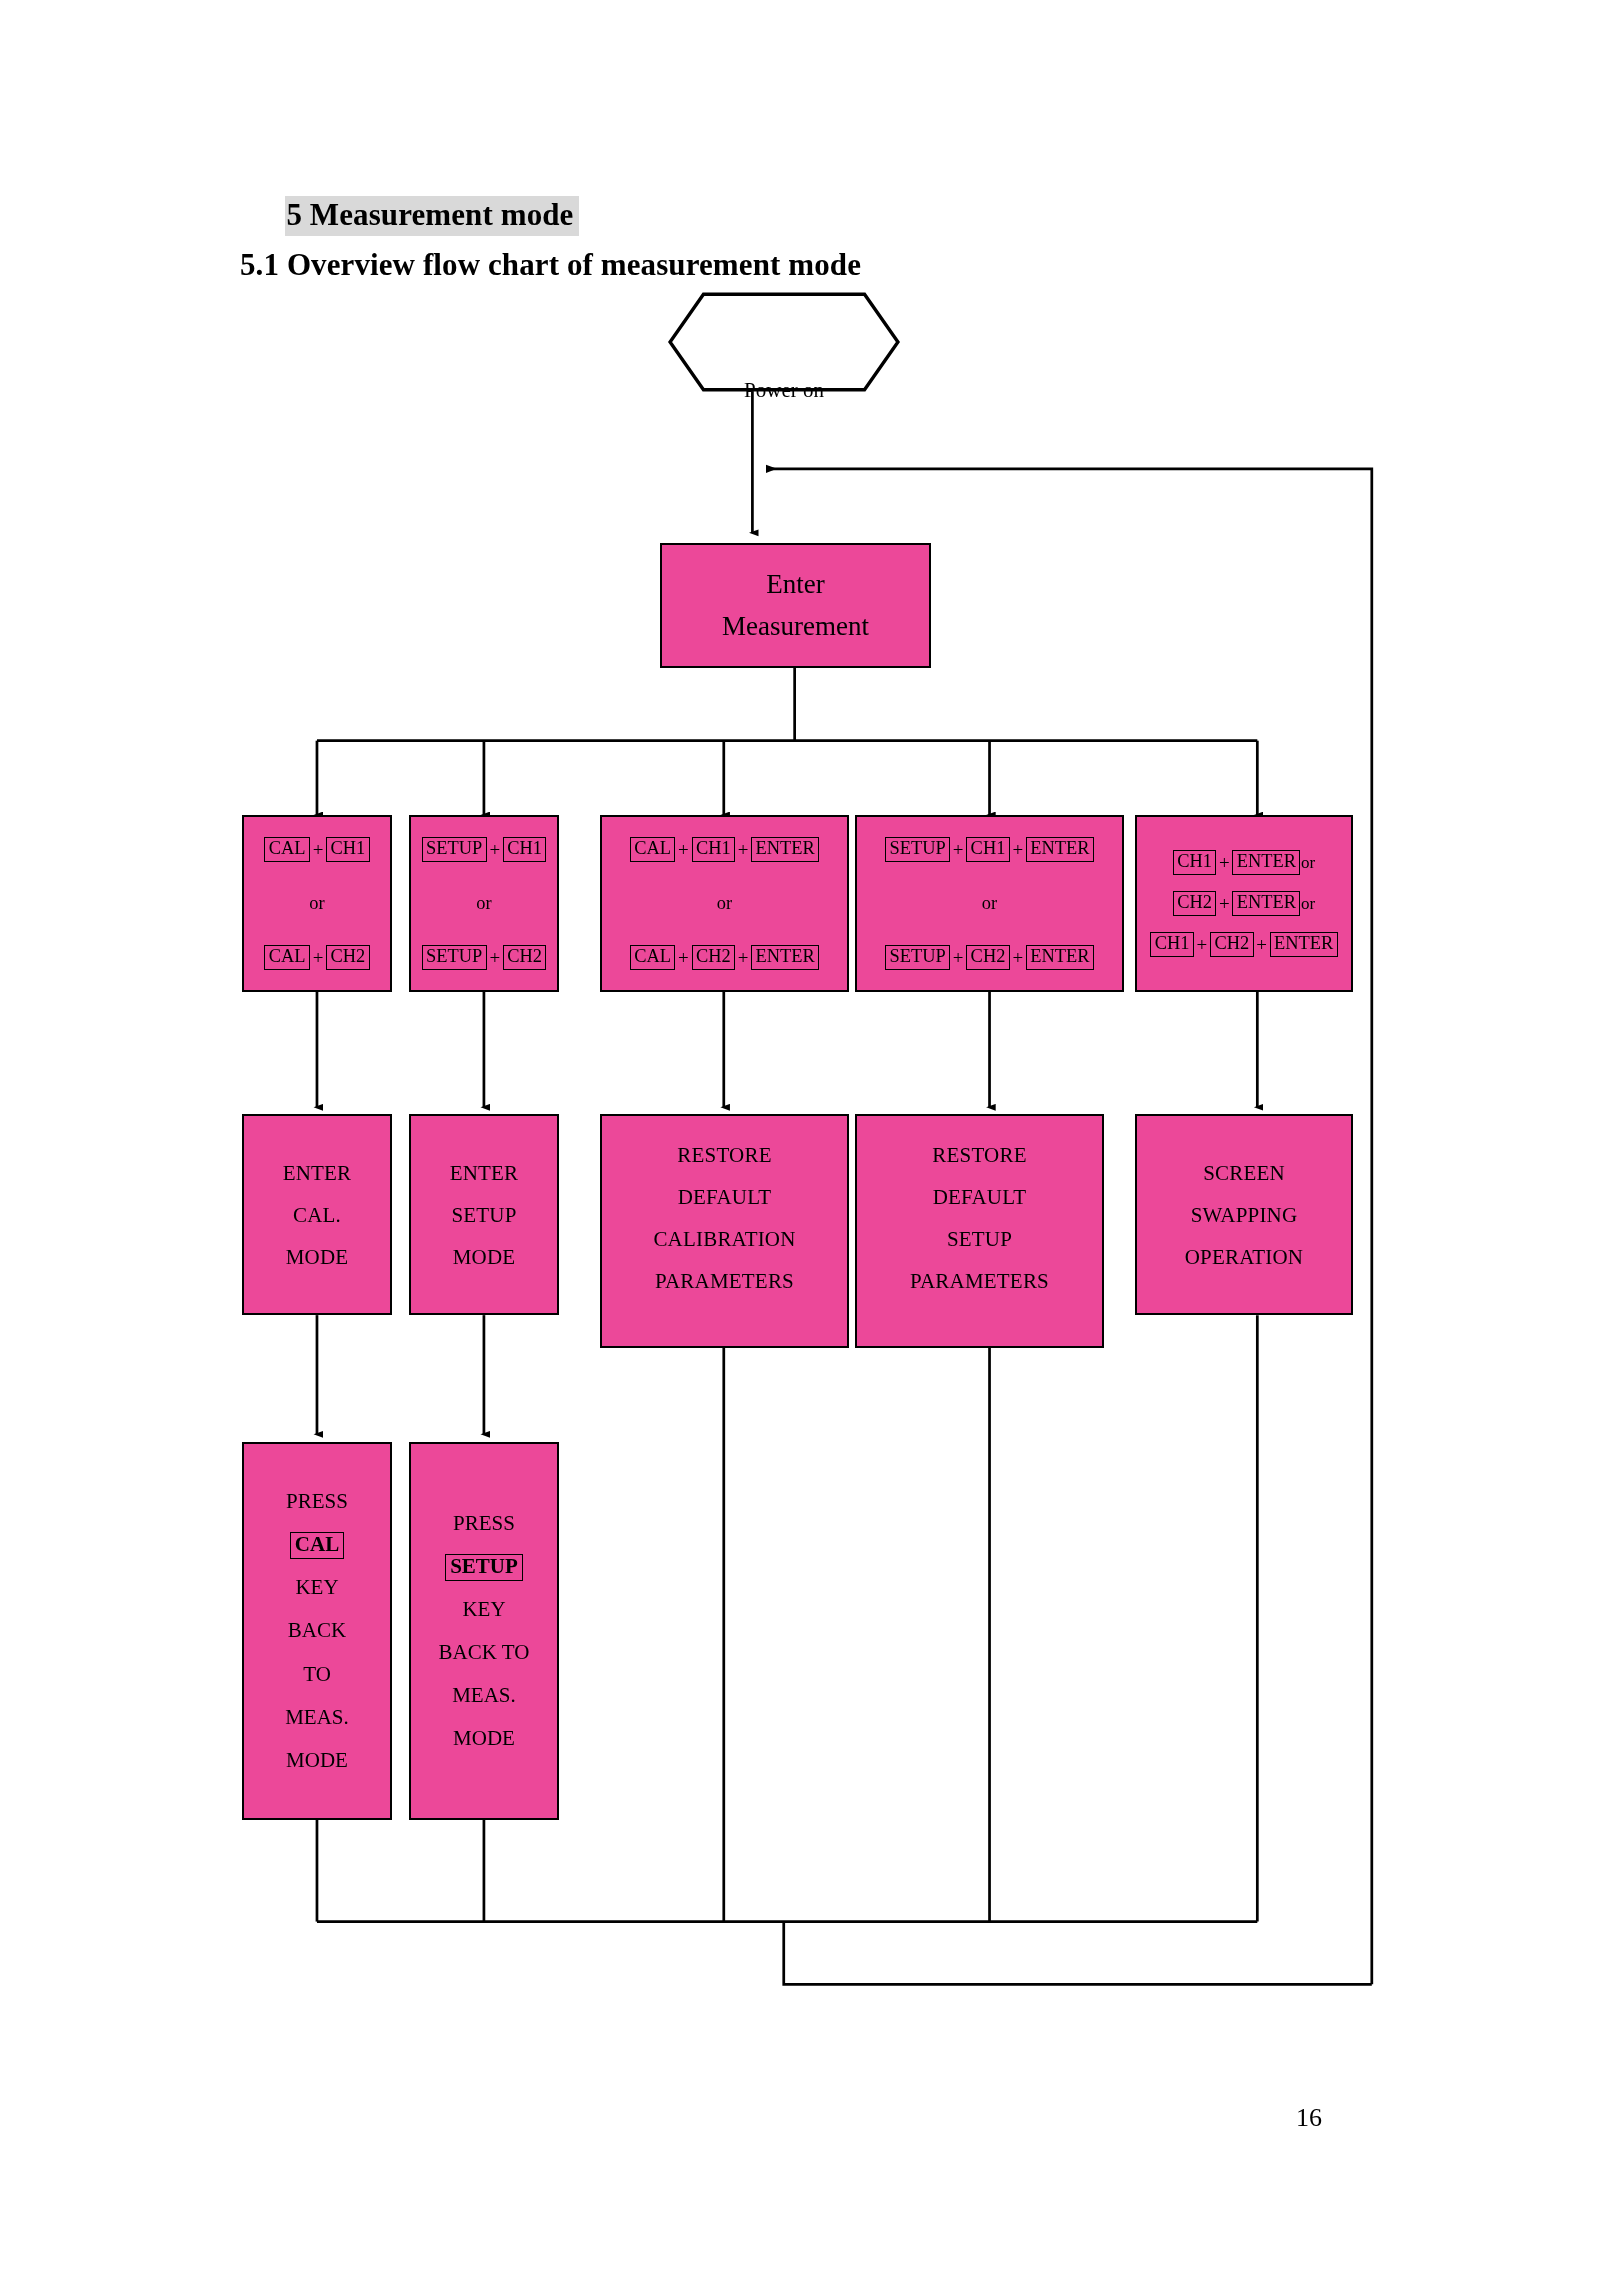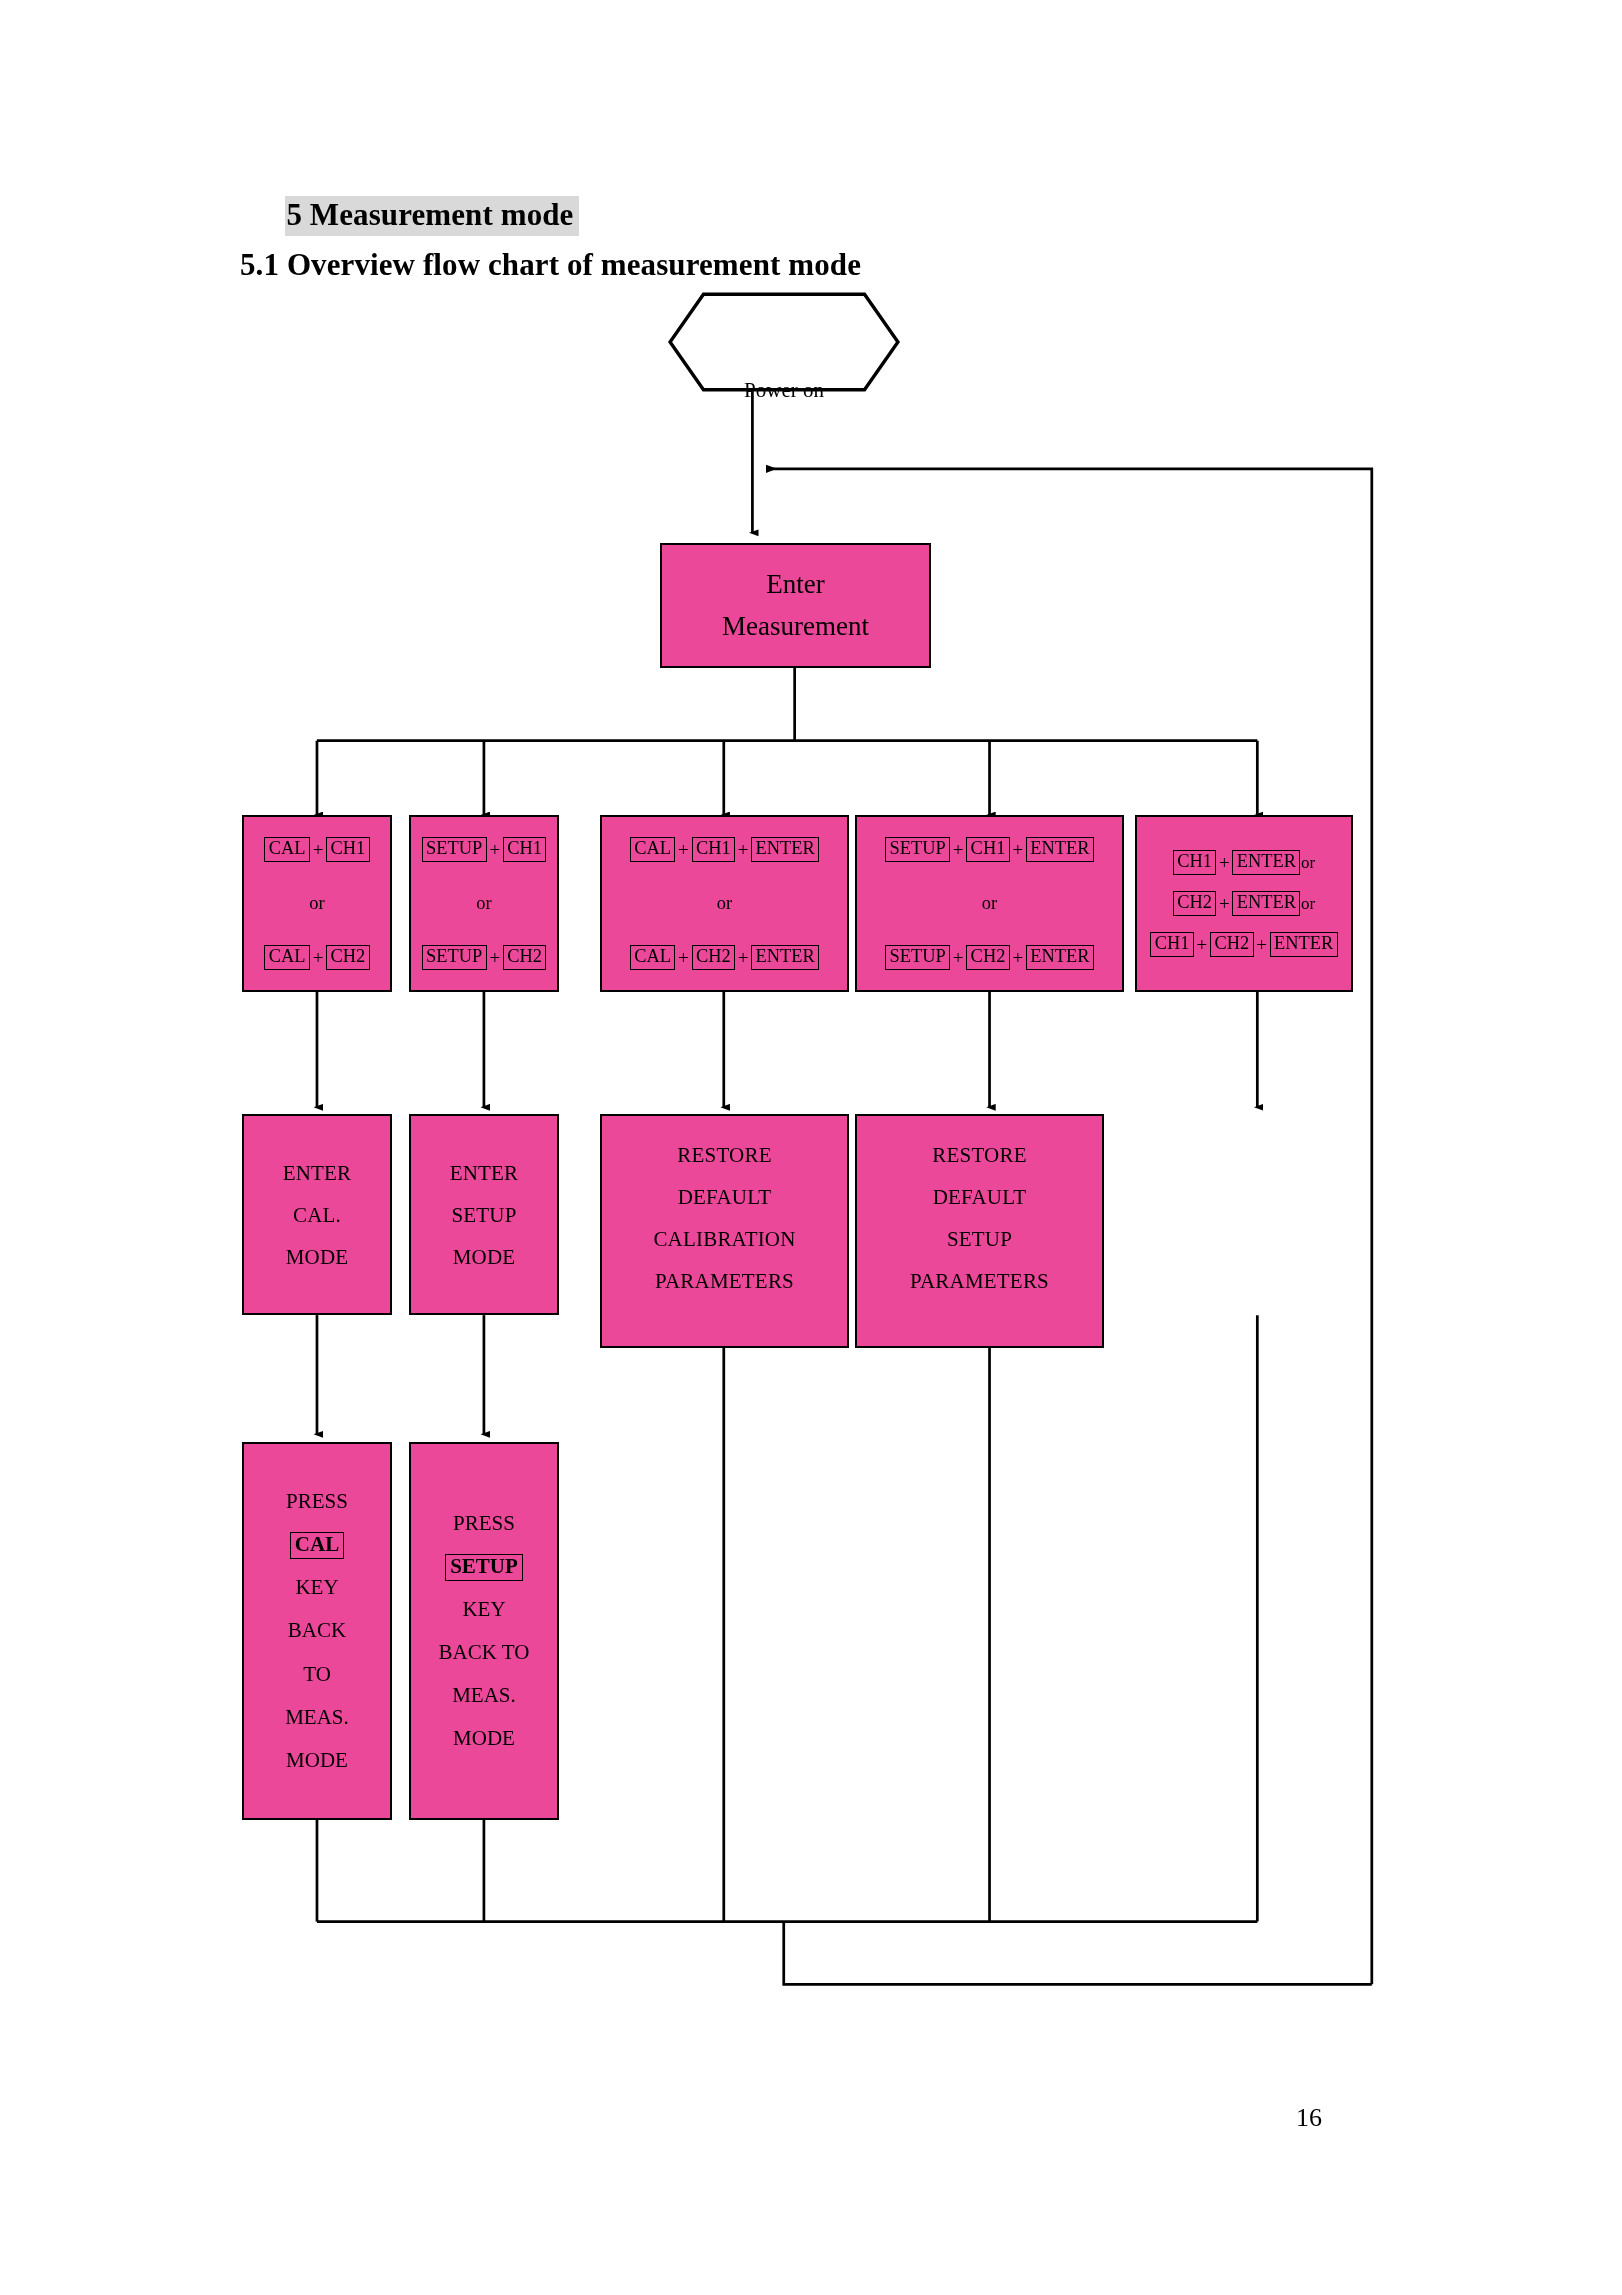--- a/index.html
+++ b/index.html
@@ -246,20 +246,25 @@
     <div>PARAMETERS</div>
   </div>
 
   <div class="box resbox" style="left:855px;top:1114px;width:249px;height:234px;justify-content:flex-start;padding-top:17.7px;">
     <div>RESTORE</div>
     <div>DEFAULT</div>
     <div>SETUP</div>
     <div>PARAMETERS</div>
   </div>
 
+  <div class="box resbox" style="left:1135px;top:1114px;width:218px;height:201px;">
+    <div>SCREEN</div>
+    <div>SWAPPING</div>
+    <div>OPERATION</div>
+  </div>
 
   <div class="box pressbox" style="left:242px;top:1442px;width:150px;height:378px;">
     <div>PRESS</div>
     <div><span class="capstrong">CAL</span></div>
     <div>KEY</div>
     <div>BACK</div>
     <div>TO</div>
     <div>MEAS.</div>
     <div>MODE</div>
   </div>

